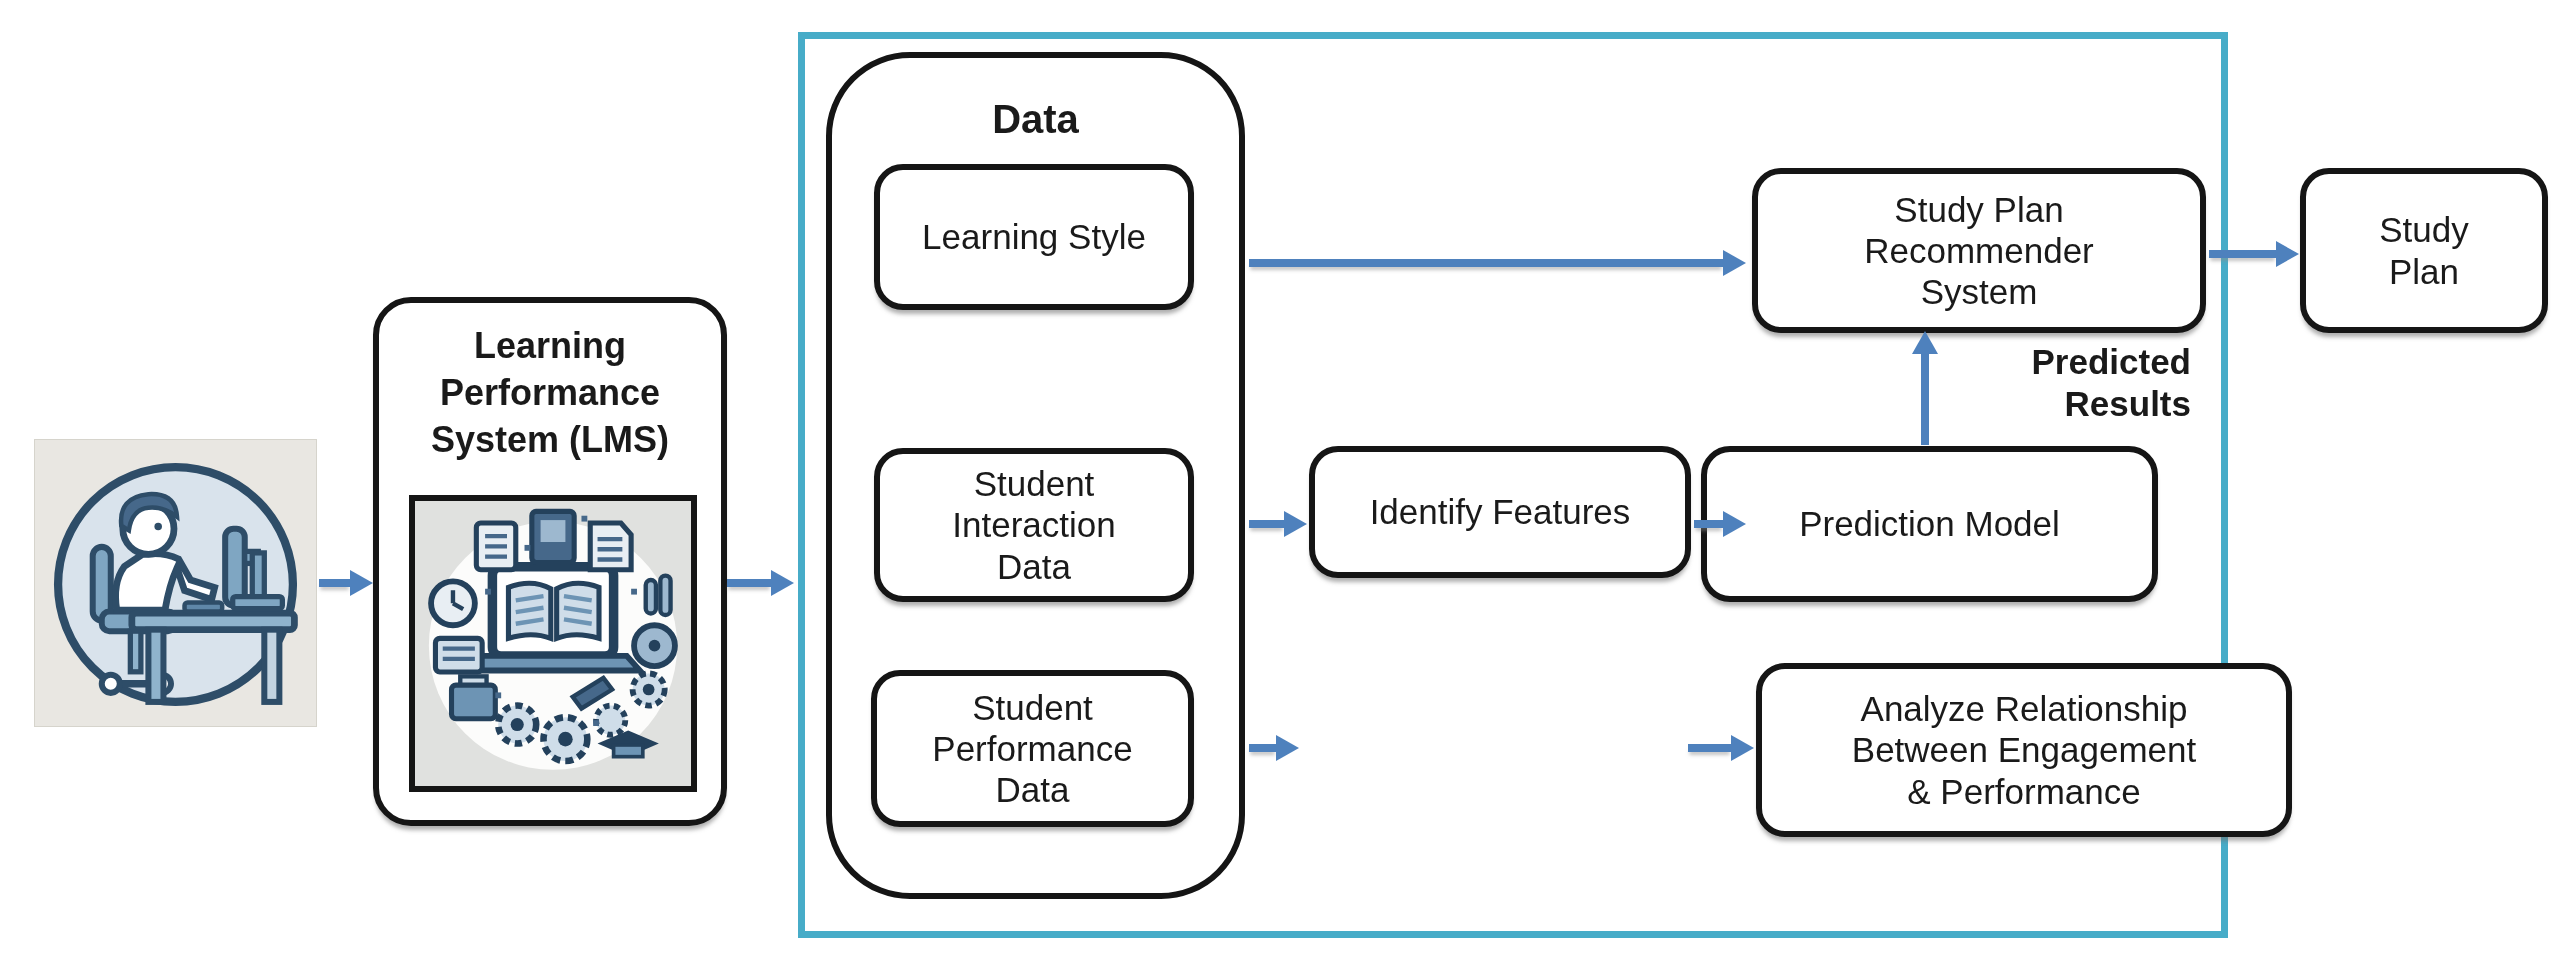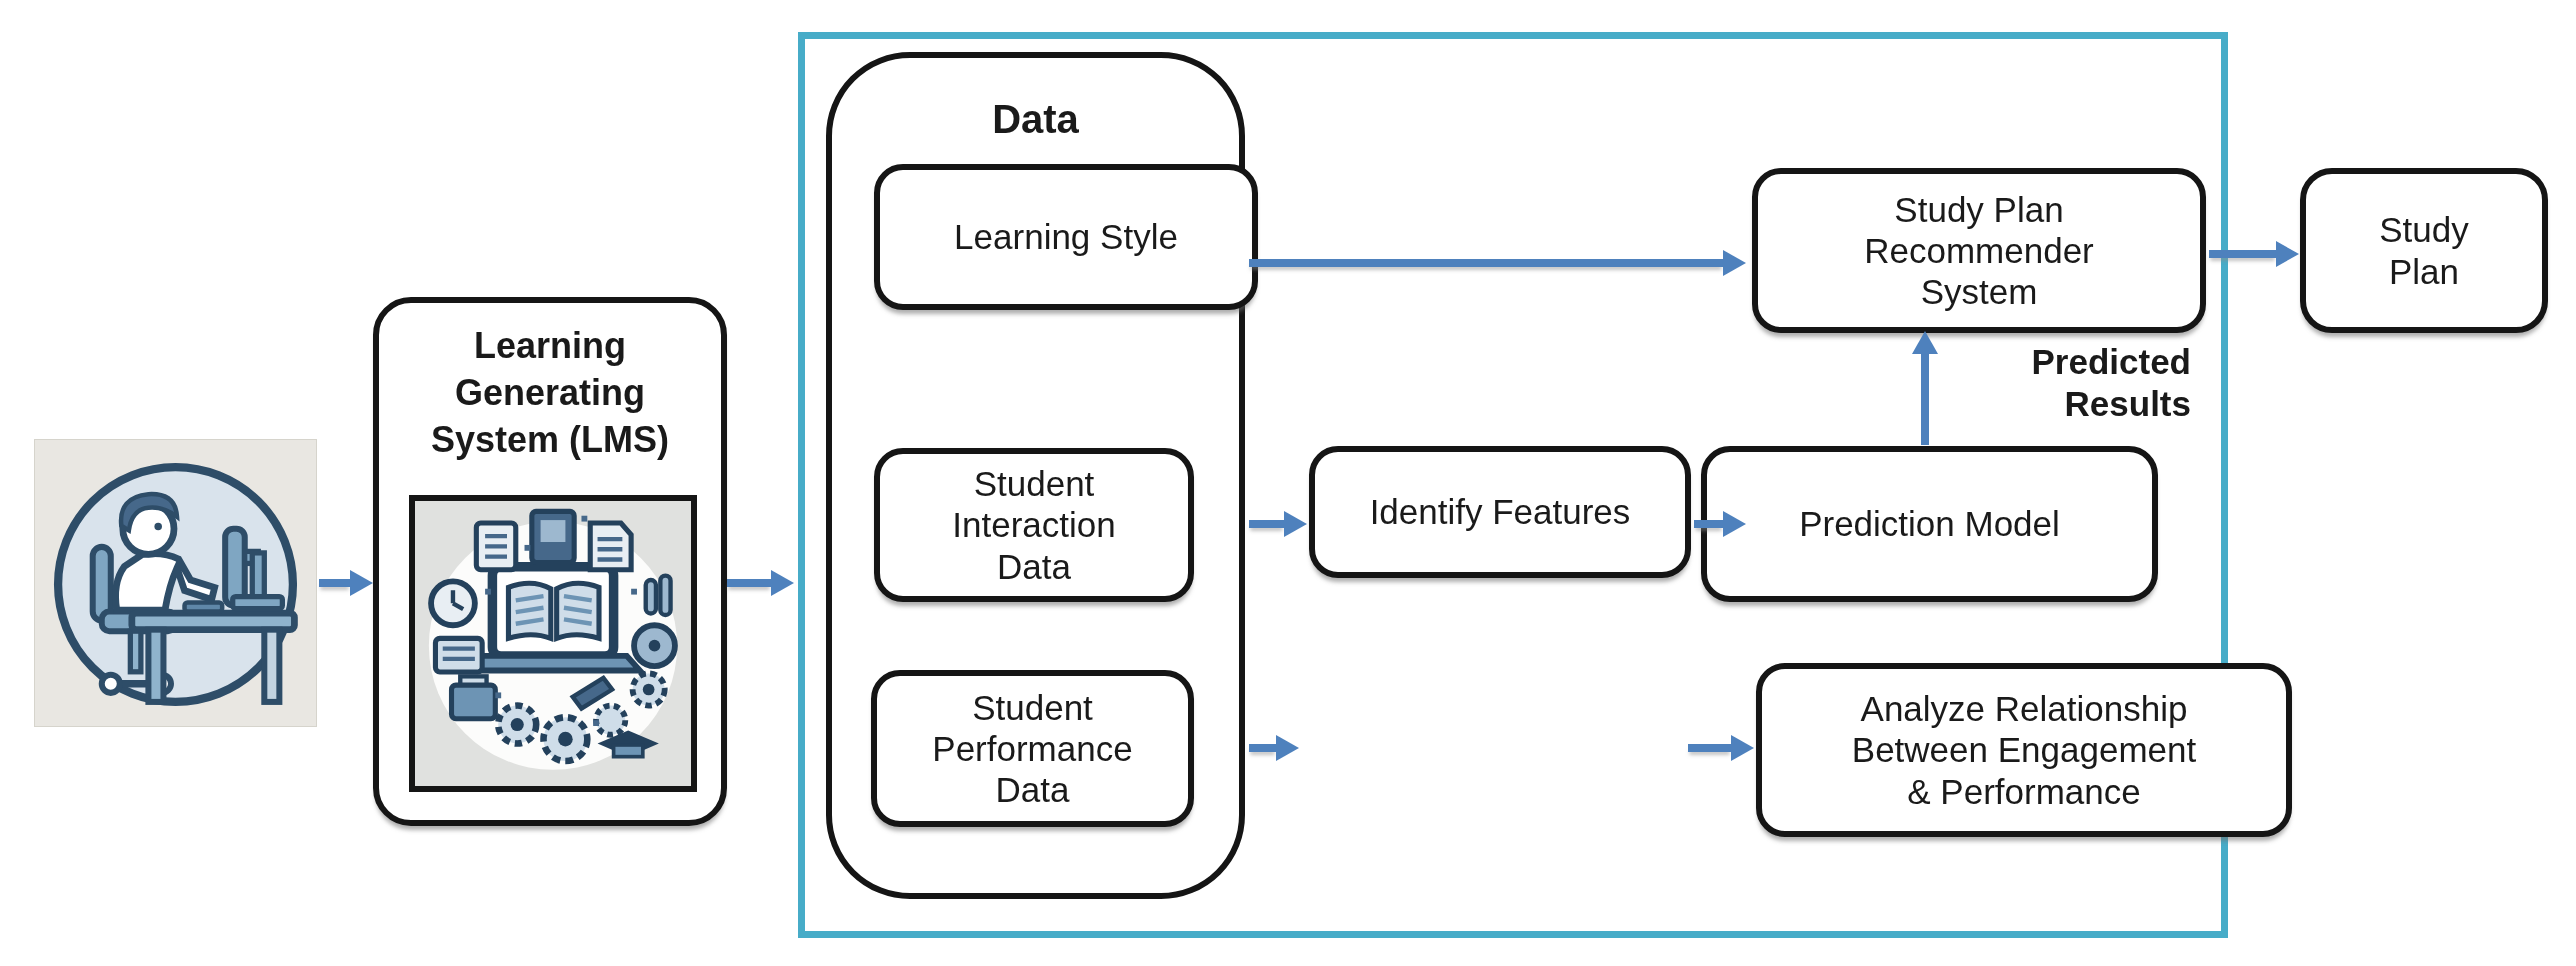--- a/index.html
+++ b/index.html
@@ -101,21 +101,21 @@
       <rect x="262" y="208" width="66" height="16" rx="4" fill="#7fa6c2" stroke="#2e4d68" stroke-width="7"></rect>
 
       <rect x="198" y="216" width="50" height="12" rx="4" fill="#5f87a8" stroke="#2e4d68" stroke-width="6"></rect>
     </svg>
   </div>
 
   <div class="arrow-h" style="left:319px;top:579px;width:31px;"></div>
 
   <div id="lms-box" class="box r50" style="left:373px;top:297px;width:354px;height:529px;">
     <div id="lms-title" class="lbl bold">Learning
-Generating
+Performance
 System (LMS)</div>
   </div>
   <div id="lms-image">
     <svg viewBox="0 0 378 390">
       <circle cx="189" cy="198" r="170" fill="#fcfcfb"></circle>
 
       <rect x="106" y="90" width="166" height="122" rx="12" fill="#ffffff" stroke="#24415c" stroke-width="13"></rect>
       <path d="M128,118 Q160,106 186,120 L186,188 Q160,178 128,188 Z" fill="#cfdde9" stroke="#24415c" stroke-width="7"></path>
       <path d="M252,118 Q220,106 194,120 L194,188 Q220,178 252,188 Z" fill="#cfdde9" stroke="#24415c" stroke-width="7"></path>
       <path d="M138,136 L176,130 M138,152 L176,146 M138,168 L176,162 M204,130 L242,136 M204,146 L242,152 M204,162 L242,168" stroke="#6d94b4" stroke-width="6"></path>
@@ -163,21 +163,21 @@
     </svg>
   </div>
 
   <div class="arrow-h" style="left:727px;top:579px;width:44px;"></div>
 
   <div id="pipeline"></div>
 
   <div id="data-group"></div>
   <div id="data-title" class="bold">Data</div>
 
-  <div class="box r38" style="left:874px;top:164px;width:384px;height:146px;">
+  <div class="box r38" style="left:874px;top:164px;width:320px;height:146px;">
     <div class="lbl">Learning Style</div>
   </div>
   <div class="box r38" style="left:874px;top:448px;width:320px;height:154px;">
     <div class="lbl">Student
 Interaction
 Data</div>
   </div>
   <div class="box r38" style="left:871px;top:670px;width:323px;height:157px;">
     <div class="lbl">Student
 Performance
@@ -189,21 +189,21 @@
   </div>
   <div class="box r38" style="left:1701px;top:446px;width:457px;height:156px;">
     <div class="lbl">Prediction Model</div>
   </div>
 
   <div class="box r38" style="left:1752px;top:168px;width:454px;height:165px;">
     <div class="lbl">Study Plan
 Recommender
 System</div>
   </div>
-  <div class="box r38" style="left:2300px;top:168px;width:248px;height:165px;border-radius:32px;">
+  <div class="box r38" style="left:2300px;top:168px;width:248px;height:165px;">
     <div class="lbl">Study
 Plan</div>
   </div>
 
   <div class="box r38" style="left:1756px;top:663px;width:536px;height:174px;">
     <div class="lbl">Analyze Relationship
 Between Engagement
 &amp; Performance</div>
   </div>
 

